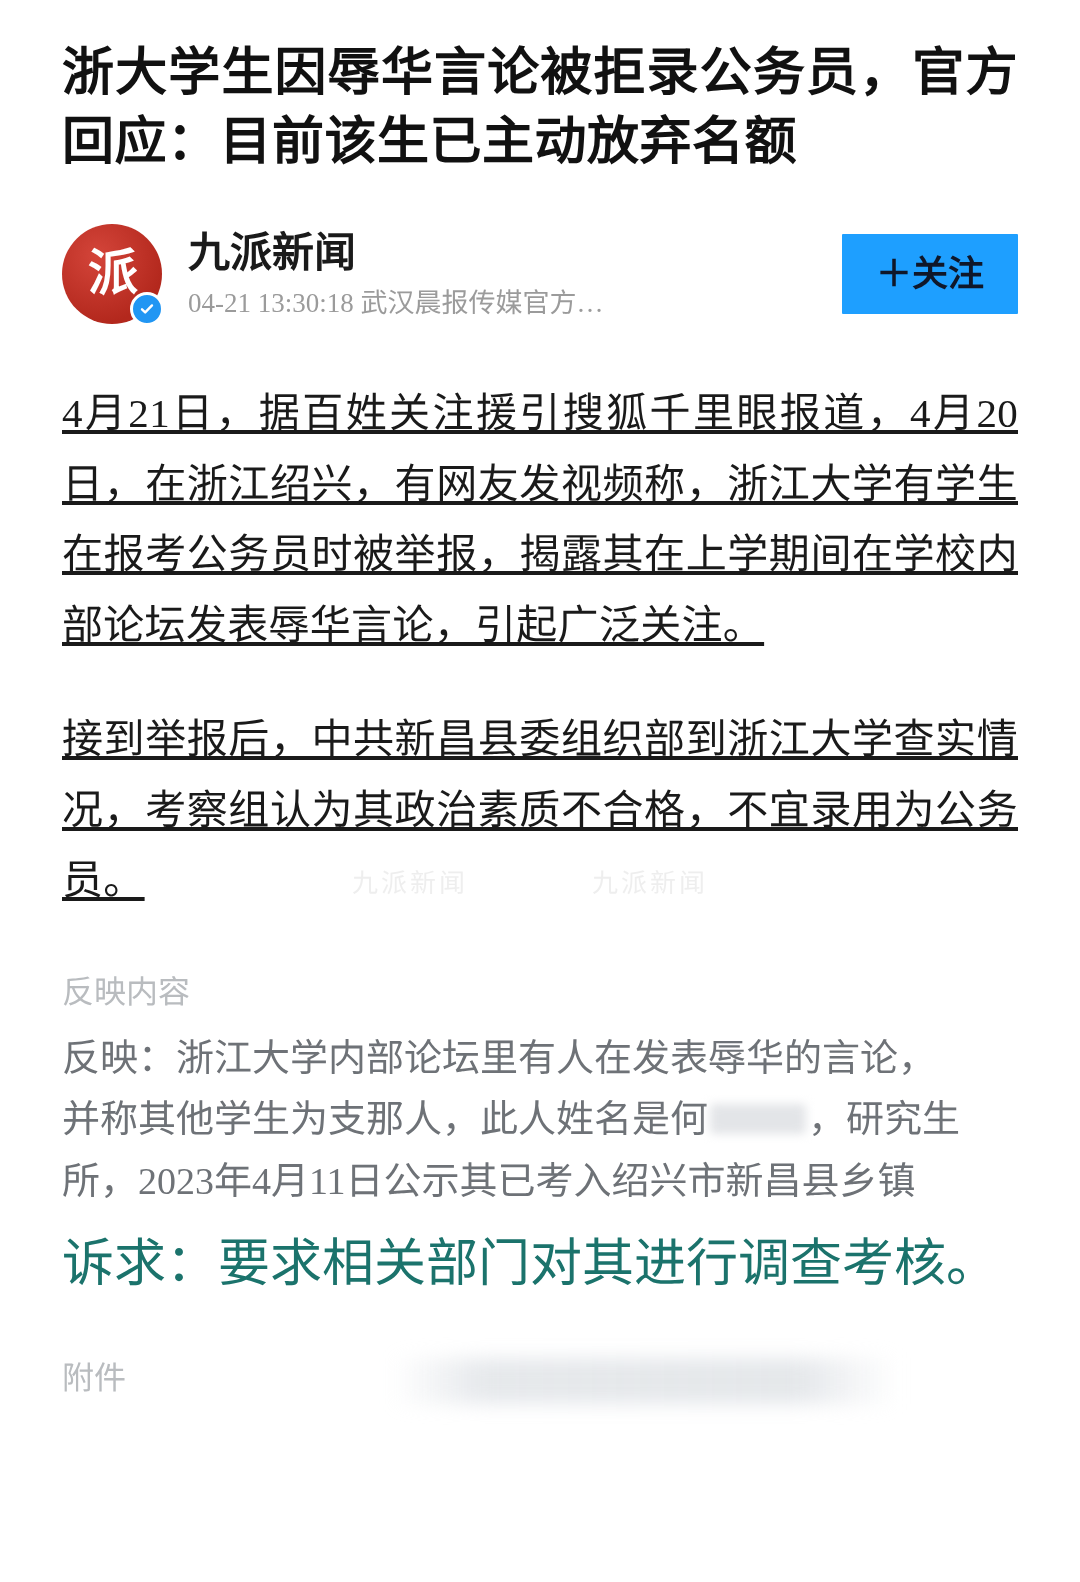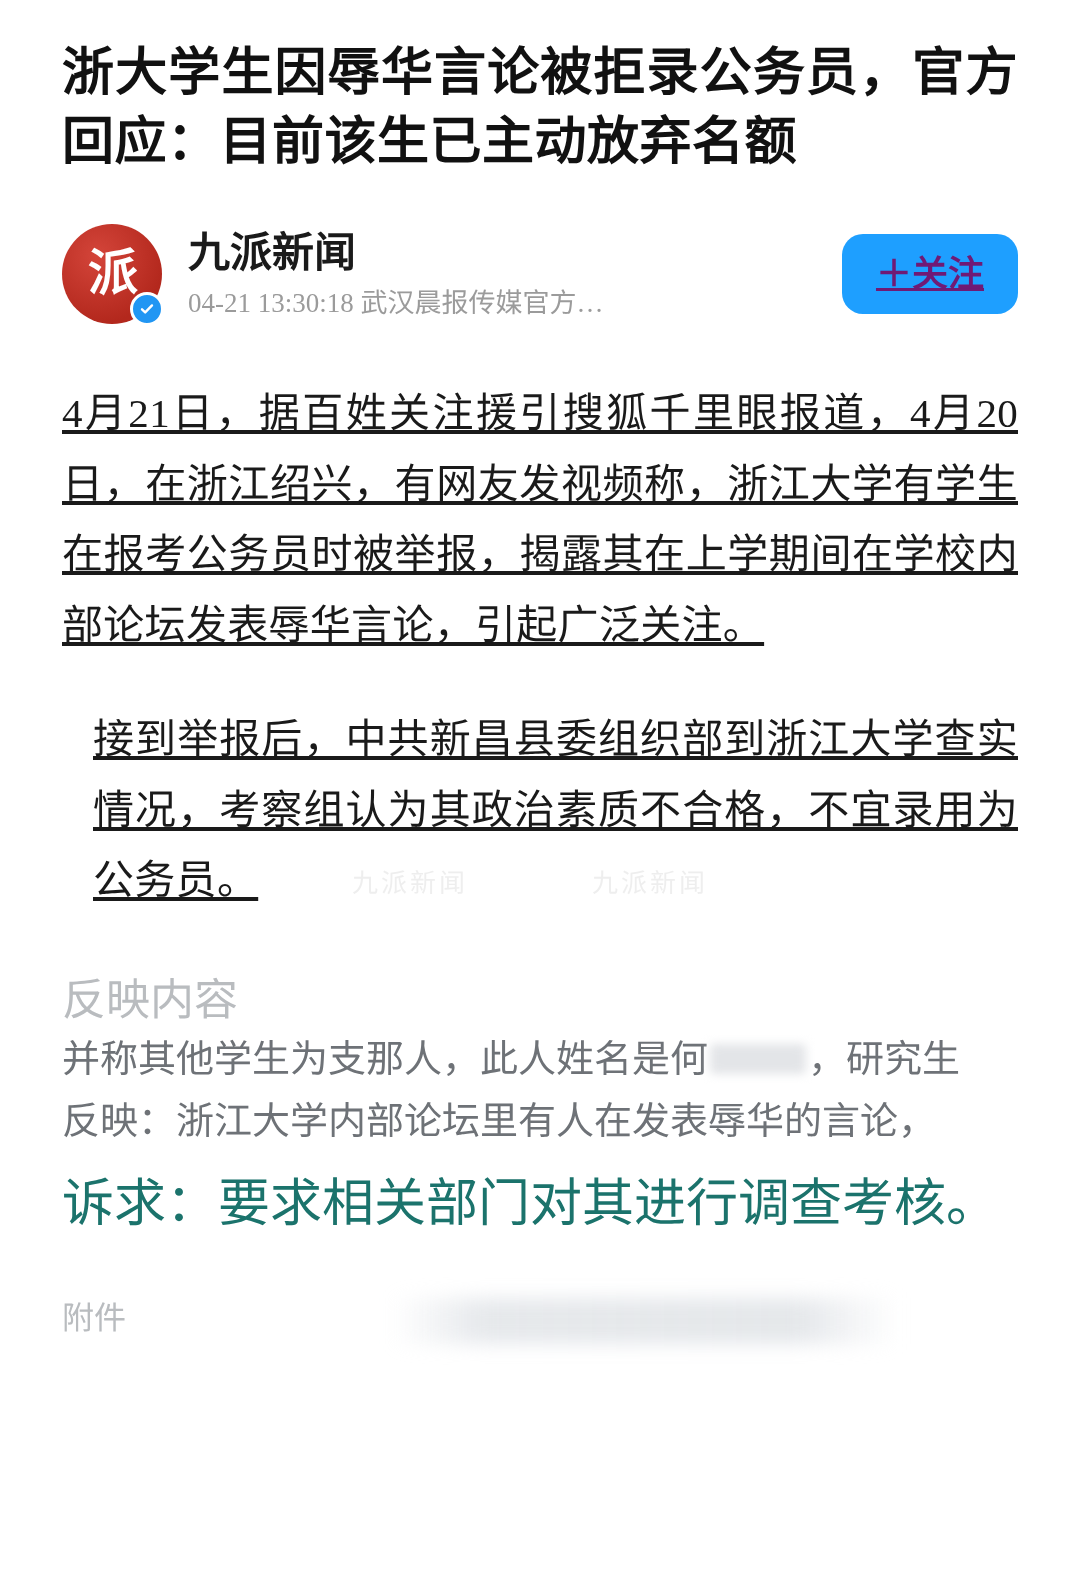--- a/index.html
+++ b/index.html
@@ -107,57 +107,57 @@
     line-height: 1.2;
     white-space: nowrap;
     overflow: hidden;
     text-overflow: ellipsis;
     font-family: "Liberation Serif", "DejaVu Serif", serif;
   }
 
   .follow-btn {
     flex: 0 0 auto;
     background: #1e9fff;
-    color: #701a75;
+    color: #0f172a;
     font-size: 36px;
     font-weight: bold;
     border: none;
-    border-radius: 21px;
+    border-radius: 1px;
     padding: 22px 34px;
     line-height: 1;
     cursor: pointer;
     font-family: "Liberation Serif", "DejaVu Serif", serif;
     white-space: nowrap;
-    text-decoration: underline;
   }
 
   
   .body-text p {
     font-size: 41px;
     line-height: 1.72;
     color: #1a1a1a;
     margin: 0 0 44px 0;
     text-align: justify;
     text-justify: inter-ideograph;
     letter-spacing: 0.3px;
     text-decoration: underline;
   }
-  .body-text p:last-child { margin-bottom: 0; margin-left: 31px; }
+  .body-text p:last-child { margin-bottom: 0; }
 
   
   .report-card {
     margin-top: 56px;
     position: relative;
     color: #5a5a5a;
     filter: saturate(0.85);
   }
   .report-label {
-    font-size: 44px;
+    font-size: 32px;
     color: #b9bcc0;
     line-height: 1.3;
+    margin-bottom: 14px;
     filter: blur(0.6px);
   }
   .report-body {
     font-size: 38px;
     line-height: 1.62;
     color: #6d7278;
     text-align: justify;
     text-justify: inter-ideograph;
     filter: blur(0.25px);
   }
@@ -238,22 +238,23 @@
 
   <div class="body-text">
     <p>4月21日，据百姓关注援引搜狐千里眼报道，4月20日，在浙江绍兴，有网友发视频称，浙江大学有学生在报考公务员时被举报，揭露其在上学期间在学校内部论坛发表辱华言论，引起广泛关注。</p>
     <p>接到举报后，中共新昌县委组织部到浙江大学查实情况，考察组认为其政治素质不合格，不宜录用为公务员。</p>
   </div>
 
   <div class="report-card">
     <div class="report-label">反映内容</div>
 
     <div class="report-body">
+      <span class="line">反映：浙江大学内部论坛里有人在发表辱华的言论，</span>
       <span class="line"><span>并称其他学生为支那人，此人姓名是何</span><span class="redact"></span><span>，研究生</span></span>
-      <span class="line">反映：浙江大学内部论坛里有人在发表辱华的言论，</span>
+      <span class="line">所，2023年4月11日公示其已考入绍兴市新昌县乡镇</span>
     </div>
 
     <div class="report-demand">诉求：要求相关部门对其进行调查考核。</div>
 
     <div class="report-footer">附件</div>
 
     <div class="card-blur-strip"></div>
   </div>
 
   <div class="watermark wm1">九派新闻</div>

